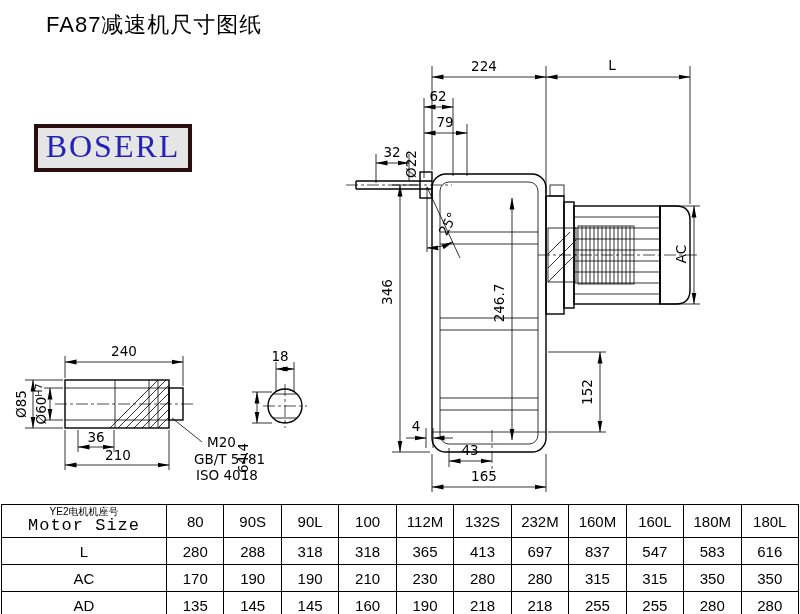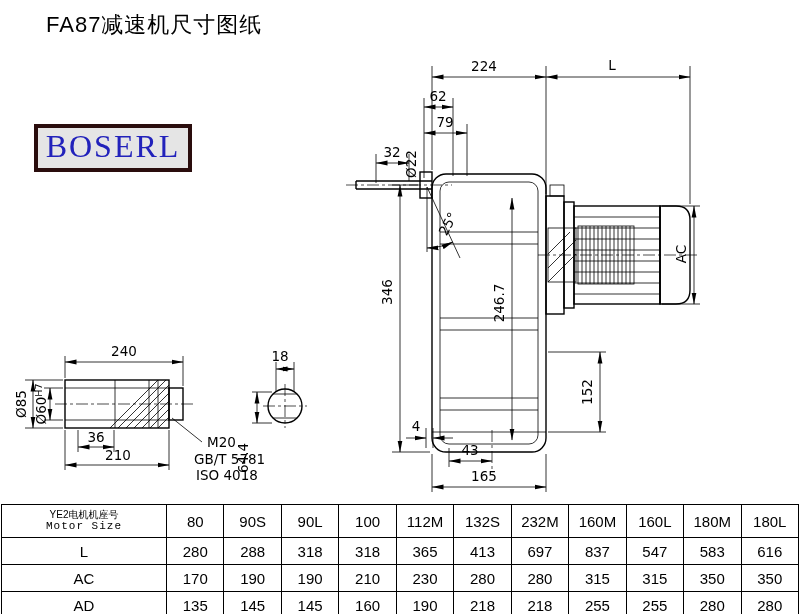--- a/index.html
+++ b/index.html
@@ -25,21 +25,21 @@
   .cl{fill:none;stroke:#000;stroke-width:0.7;stroke-dasharray:12 3 3 3;}
   .dt{font-family:"DejaVu Sans",sans-serif;font-size:13.5px;fill:#000;}
   .dts{font-family:"DejaVu Sans",sans-serif;font-size:13.5px;fill:#000;}
   .table-wrap{position:absolute;left:0;top:504px;width:800px;height:110px;overflow:hidden;}
   table{border-collapse:collapse;width:798px;margin-left:1px;table-layout:fixed;}
   th,td{border:1px solid #000;text-align:center;vertical-align:middle;
         font-size:15px;font-weight:normal;padding:0;height:26px;}
   thead th{height:32px;}
   thead th:first-child{width:164px;}
   .hd-cn{font-size:10px;line-height:1.1;}
-  .hd-en{font-family:"Liberation Mono",monospace;font-size:11px;letter-spacing:1px;line-height:1.1;}
+  .hd-en{font-family:"Liberation Mono",monospace;font-size:17px;letter-spacing:1px;line-height:1.1;}
 </style>
 </head>
 <body>
 
 <h1 class="title">FA87减速机尺寸图纸</h1>
 
 <div class="logo">
   <span>BOSERL</span>
 </div>
 

